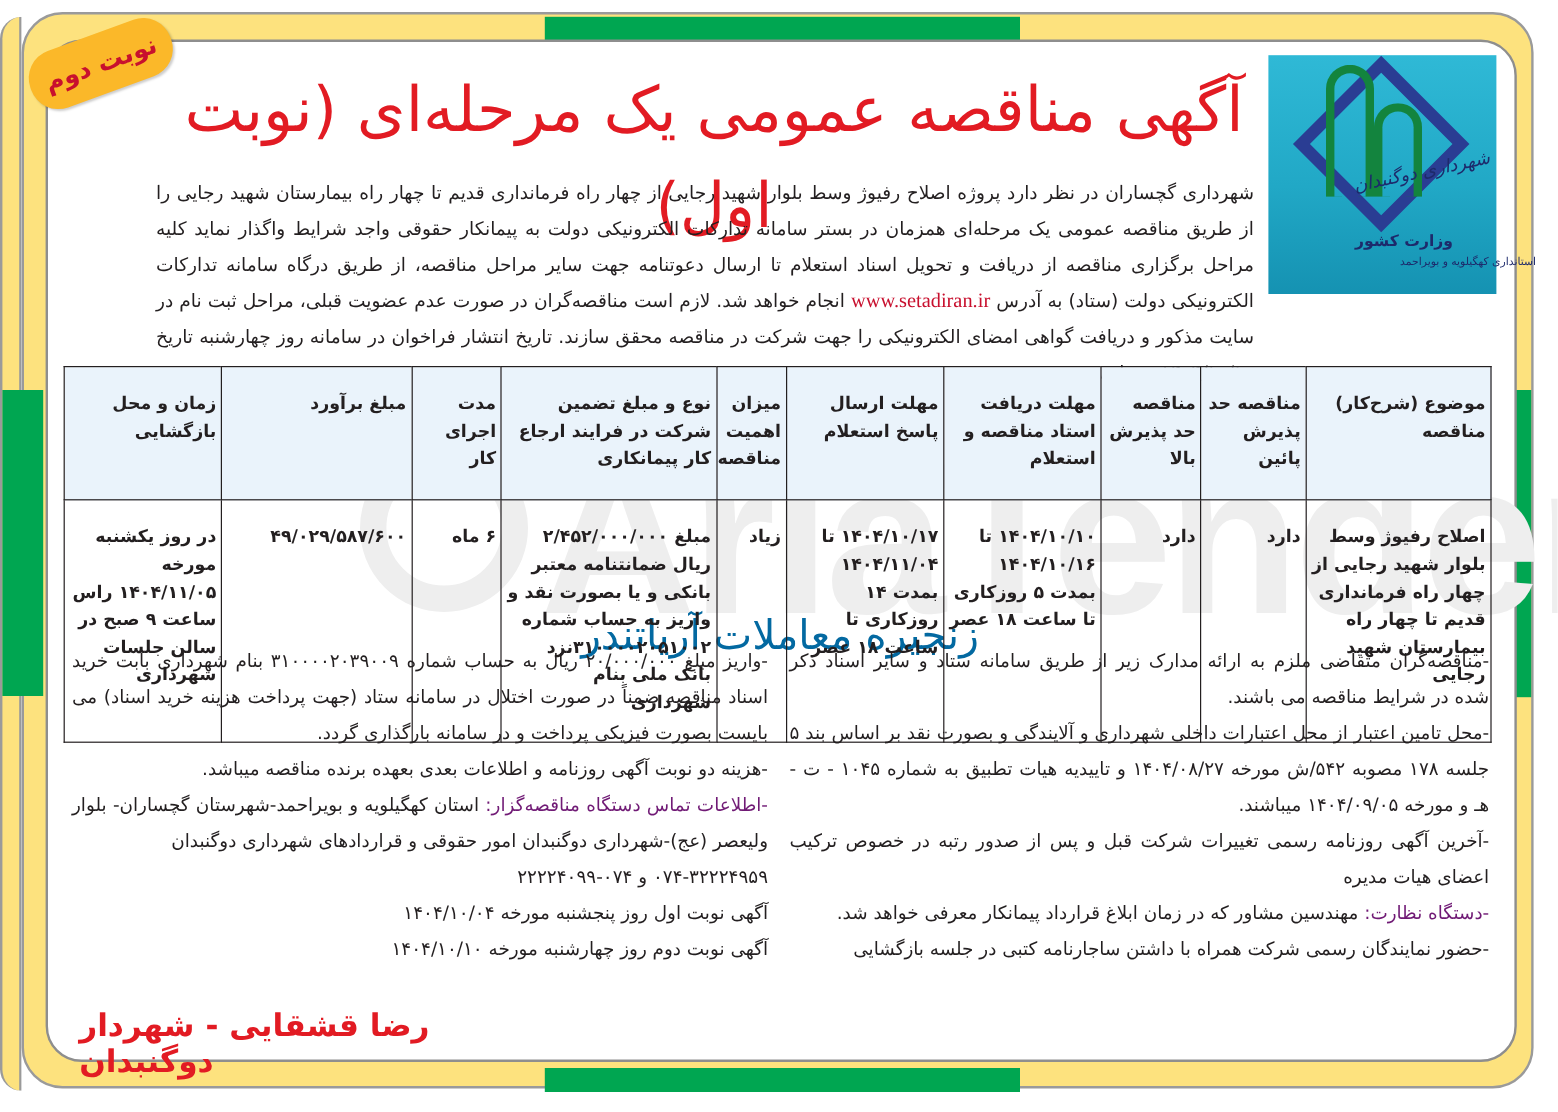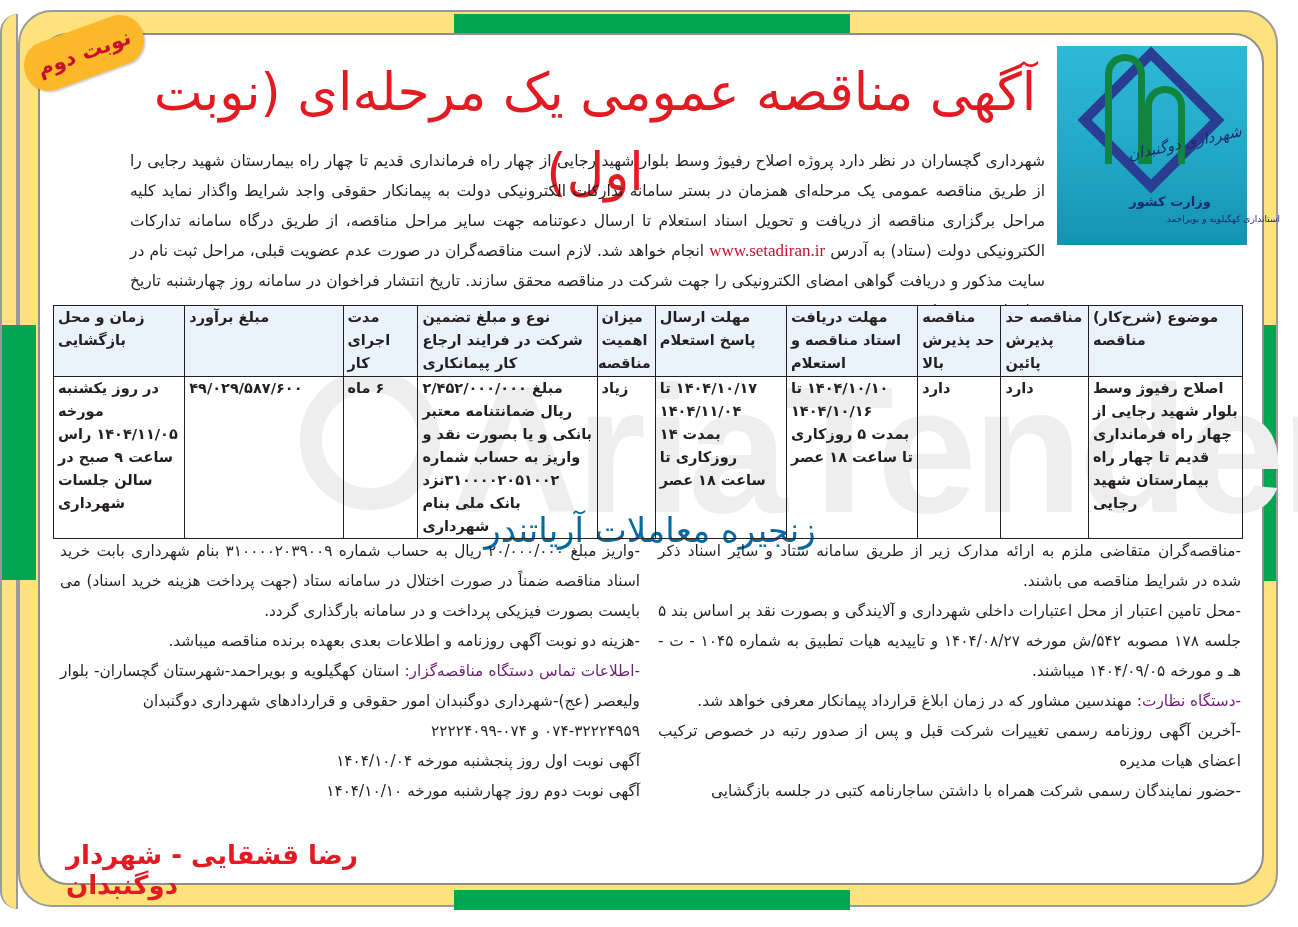--- a/index.html
+++ b/index.html
@@ -103,21 +103,21 @@
   }
   .link { color:#c8102e; font-family:"Liberation Serif", serif; font-size:17px;margin-top:44px; }
 
   
   .tender-table {
     position:absolute; left:53px; top:305px; width:1190px;
     border-collapse:collapse; z-index:2; font-size:14.5px; font-weight:bold;
     table-layout:fixed;
   }
   .tender-table th, .tender-table td {
-    border:1.5px solid #231f20; padding:0 4px; text-align:left; vertical-align:top;
+    border:1.5px solid #231f20; padding:20px 4px; text-align:right; vertical-align:top;
     line-height:23px;
   }
   .tender-table th { background:#eaf3fb; height:70px; }
   .tender-table td { height:146px; background:transparent; }
 
   
   .col-right {
     position:absolute; left:658px; top:536px; width:583px;
     font-size:15.3px; line-height:30px; text-align:justify; text-align-last:right;
     z-index:2;
@@ -213,22 +213,22 @@
       <td>۶ ماه</td>
       <td>۴۹/۰۲۹/۵۸۷/۶۰۰</td>
       <td>در روز یکشنبه مورخه ۱۴۰۴/۱۱/۰۵ راس ساعت ۹ صبح در سالن جلسات شهرداری</td>
     </tr>
   </tbody>
 </table>
 
 <div class="col-right">
   <span class="line">-مناقصه‌گران متقاضی ملزم به ارائه مدارک زیر از طریق سامانه ستاد و سایر اسناد ذکر شده در شرایط مناقصه می باشند.</span>
   <span class="line">-محل تامین اعتبار از محل اعتبارات داخلی شهرداری و آلایندگی و بصورت نقد بر اساس بند ۵ جلسه ۱۷۸ مصوبه ۵۴۲/ش مورخه ۱۴۰۴/۰۸/۲۷ و تاییدیه هیات تطبیق به شماره ۱۰۴۵ - ت - هـ و مورخه ۱۴۰۴/۰۹/۰۵ میباشند.</span>
+  <span class="line">-آخرین آگهی روزنامه رسمی تغییرات شرکت قبل و پس از صدور رتبه در خصوص ترکیب اعضای هیات مدیره</span>
   <span class="line"><span class="red">-دستگاه نظارت:</span><span> مهندسین مشاور که در زمان ابلاغ قرارداد پیمانکار معرفی خواهد شد.</span></span>
-  <span class="line">-آخرین آگهی روزنامه رسمی تغییرات شرکت قبل و پس از صدور رتبه در خصوص ترکیب اعضای هیات مدیره</span>
   <span class="line">-حضور نمایندگان رسمی شرکت همراه با داشتن ساجار‌نامه کتبی در جلسه بازگشایی</span>
 </div>
 
 <div class="col-left">
   <span class="line">-واریز مبلغ ۲۰/۰۰۰/۰۰۰ ریال به حساب شماره ۳۱۰۰۰۰۲۰۳۹۰۰۹ بنام شهرداری بابت خرید اسناد مناقصه ضمناً در صورت اختلال در سامانه ستاد (جهت پرداخت هزینه خرید اسناد) می بایست بصورت فیزیکی پرداخت و در سامانه بارگذاری گردد.</span>
   <span class="line">-هزینه دو نوبت آگهی روزنامه و اطلاعات بعدی بعهده برنده مناقصه میباشد.</span>
   <span class="line"><span class="red">-اطلاعات تماس دستگاه مناقصه‌گزار:</span><span> استان کهگیلویه و بویراحمد-شهرستان گچساران- بلوار ولیعصر (عج)-شهرداری دوگنبدان امور حقوقی و قراردادهای شهرداری دوگنبدان</span></span>
   <span class="line">۰۷۴-۳۲۲۲۴۹۵۹ و ۰۷۴-۲۲۲۲۴۰۹۹</span>
   <span class="line">آگهی نوبت اول روز پنجشنبه مورخه ۱۴۰۴/۱۰/۰۴</span>
   <span class="line">آگهی نوبت دوم روز چهارشنبه مورخه ۱۴۰۴/۱۰/۱۰</span>

